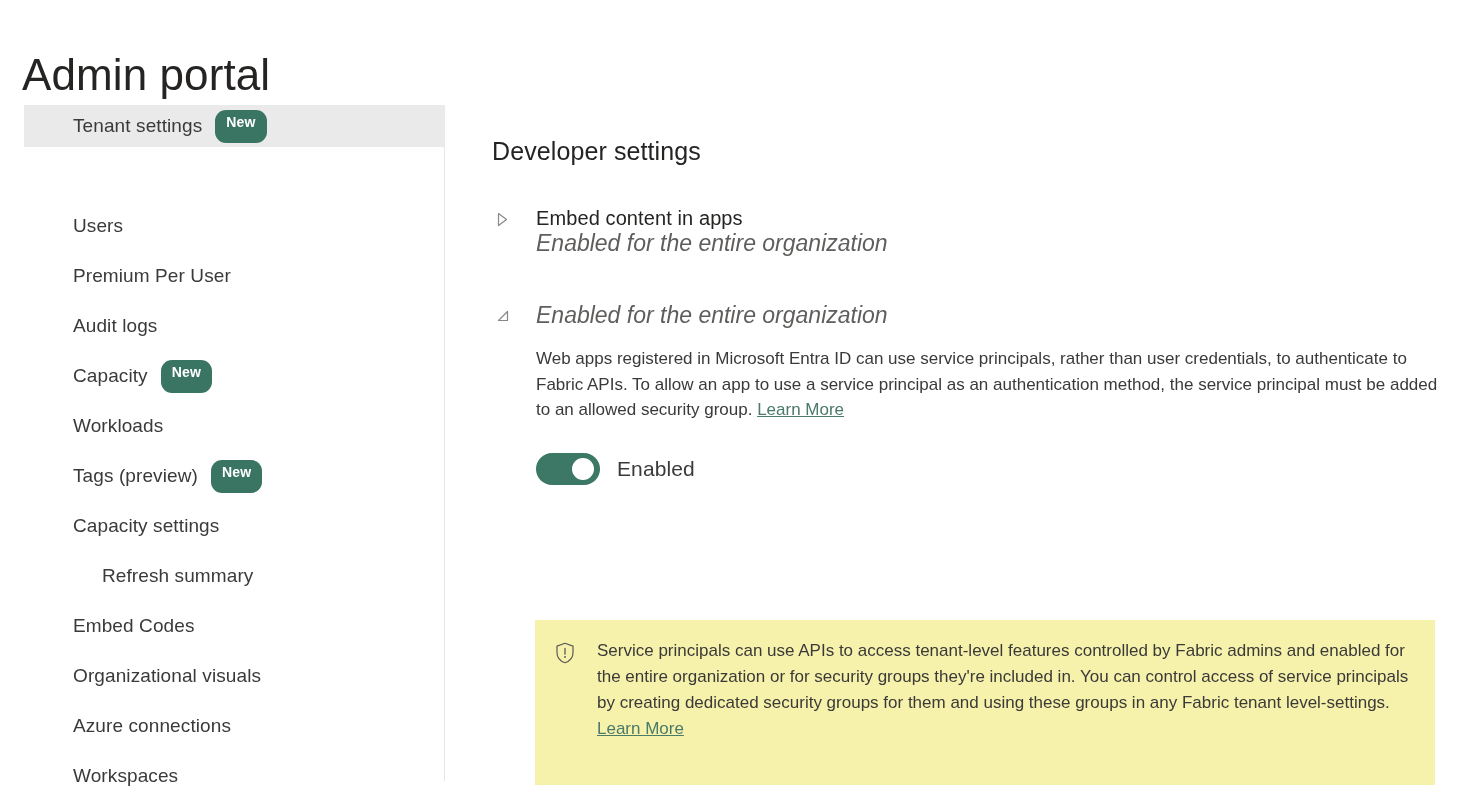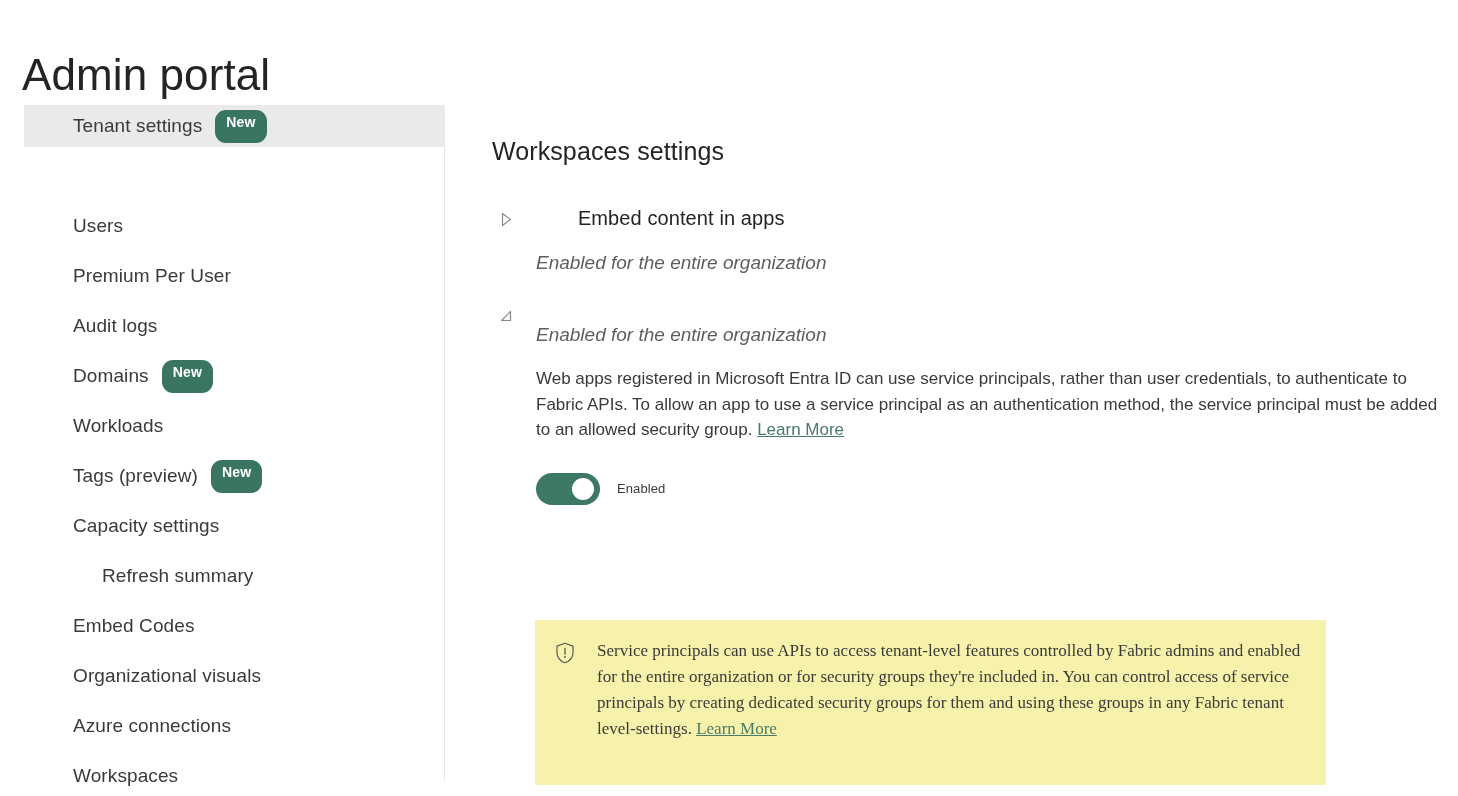--- a/index.html
+++ b/index.html
@@ -103,47 +103,46 @@
     right: 0;
   }
   .setting-block.collapsed { top: 100px; }
   .setting-block.expanded  { top: 198px; }
 
   .setting-head {
     position: relative;
     display: flex;
     align-items: flex-start;
     cursor: pointer;
-    text-align: center;
   }
   .tri {
     width: 20px;
     margin-top: 7px;
     margin-left: 4px;
     flex: 0 0 20px;
     line-height: 0;
   }
   .setting-texts {
     margin-left: 20px;
   }
   .setting-name {
     font-size: 20px;
     font-weight: 400;
     color: #252423;
     line-height: 26px;
     white-space: nowrap;
     letter-spacing: 0.1px;
   }
   .setting-state {
-    font-size: 19px;
+    font-size: 23px;
     font-style: italic;
     font-weight: 400;
     color: #605e5c;
     line-height: 24px;
-    margin-top: 20px;
+    margin-top: 0;
     white-space: nowrap;
   }
 
   .setting-body {
     margin-left: 44px;
     margin-top: 19px;
   }
   .setting-desc {
     font-size: 17px;
     color: #3b3a39;
@@ -175,38 +174,37 @@
     position: absolute;
     width: 22px;
     height: 22px;
     border-radius: 50%;
     background: #ffffff;
     top: 5px;
     right: 6px;
   }
   .toggle-label {
     margin-left: 17px;
-    font-size: 13px;
+    font-size: 21px;
     color: #3b3a39;
     letter-spacing: 0.1px;
   }
 
   
   .banner {
     position: absolute;
     left: 90px;
     top: 515px;
-    width: 791px;
+    width: 900px;
     min-height: 165px;
     background: #f6f2ab;
     display: flex;
     align-items: flex-start;
     padding: 18px 20px 16px 20px;
     box-sizing: border-box;
-    font-family: Liberation Serif, serif;
   }
   .banner-icon {
     flex: 0 0 22px;
     margin-top: 4px;
     line-height: 0;
   }
   .banner-text {
     margin-left: 20px;
     font-size: 17px;
     color: #3b3a39;
@@ -227,21 +225,21 @@
     <div class="nav-item" style="top: 100px;">
       <span class="nav-label">Users</span>
     </div>
     <div class="nav-item" style="top: 150px;">
       <span class="nav-label">Premium Per User</span>
     </div>
     <div class="nav-item" style="top: 200px;">
       <span class="nav-label">Audit logs</span>
     </div>
     <div class="nav-item" style="top: 250px;">
-      <span class="nav-label">Domains</span>
+      <span class="nav-label">Capacity</span>
       <span class="badge-new">New</span>
     </div>
     <div class="nav-item" style="top: 300px; text-align: right;">
       <span class="nav-label">Workloads</span>
     </div>
     <div class="nav-item" style="top: 350px;">
       <span class="nav-label">Tags (preview)</span>
       <span class="badge-new">New</span>
     </div>
     <div class="nav-item" style="top: 400px;">
@@ -259,21 +257,21 @@
     <div class="nav-item" style="top: 600px;">
       <span class="nav-label">Azure connections</span>
     </div>
     <div class="nav-item" style="top: 650px;">
       <span class="nav-label">Workspaces</span>
     </div>
   </div>
 
 <div class="content">
 
-  <div class="section-title">Workspaces settings</div>
+  <div class="section-title">Developer settings</div>
 
   <div class="setting-block collapsed">
     <div class="setting-head">
       <span class="tri">
         <svg width="13" height="15" viewBox="0 0 13 15">
           <path d="M2.5 1.5 L10.5 7.5 L2.5 13.5 Z" fill="none" stroke="#8a8886" stroke-width="1.2" stroke-linejoin="round"></path>
         </svg>
       </span>
       <div class="setting-texts">
         <div class="setting-name">Embed content in apps</div>

